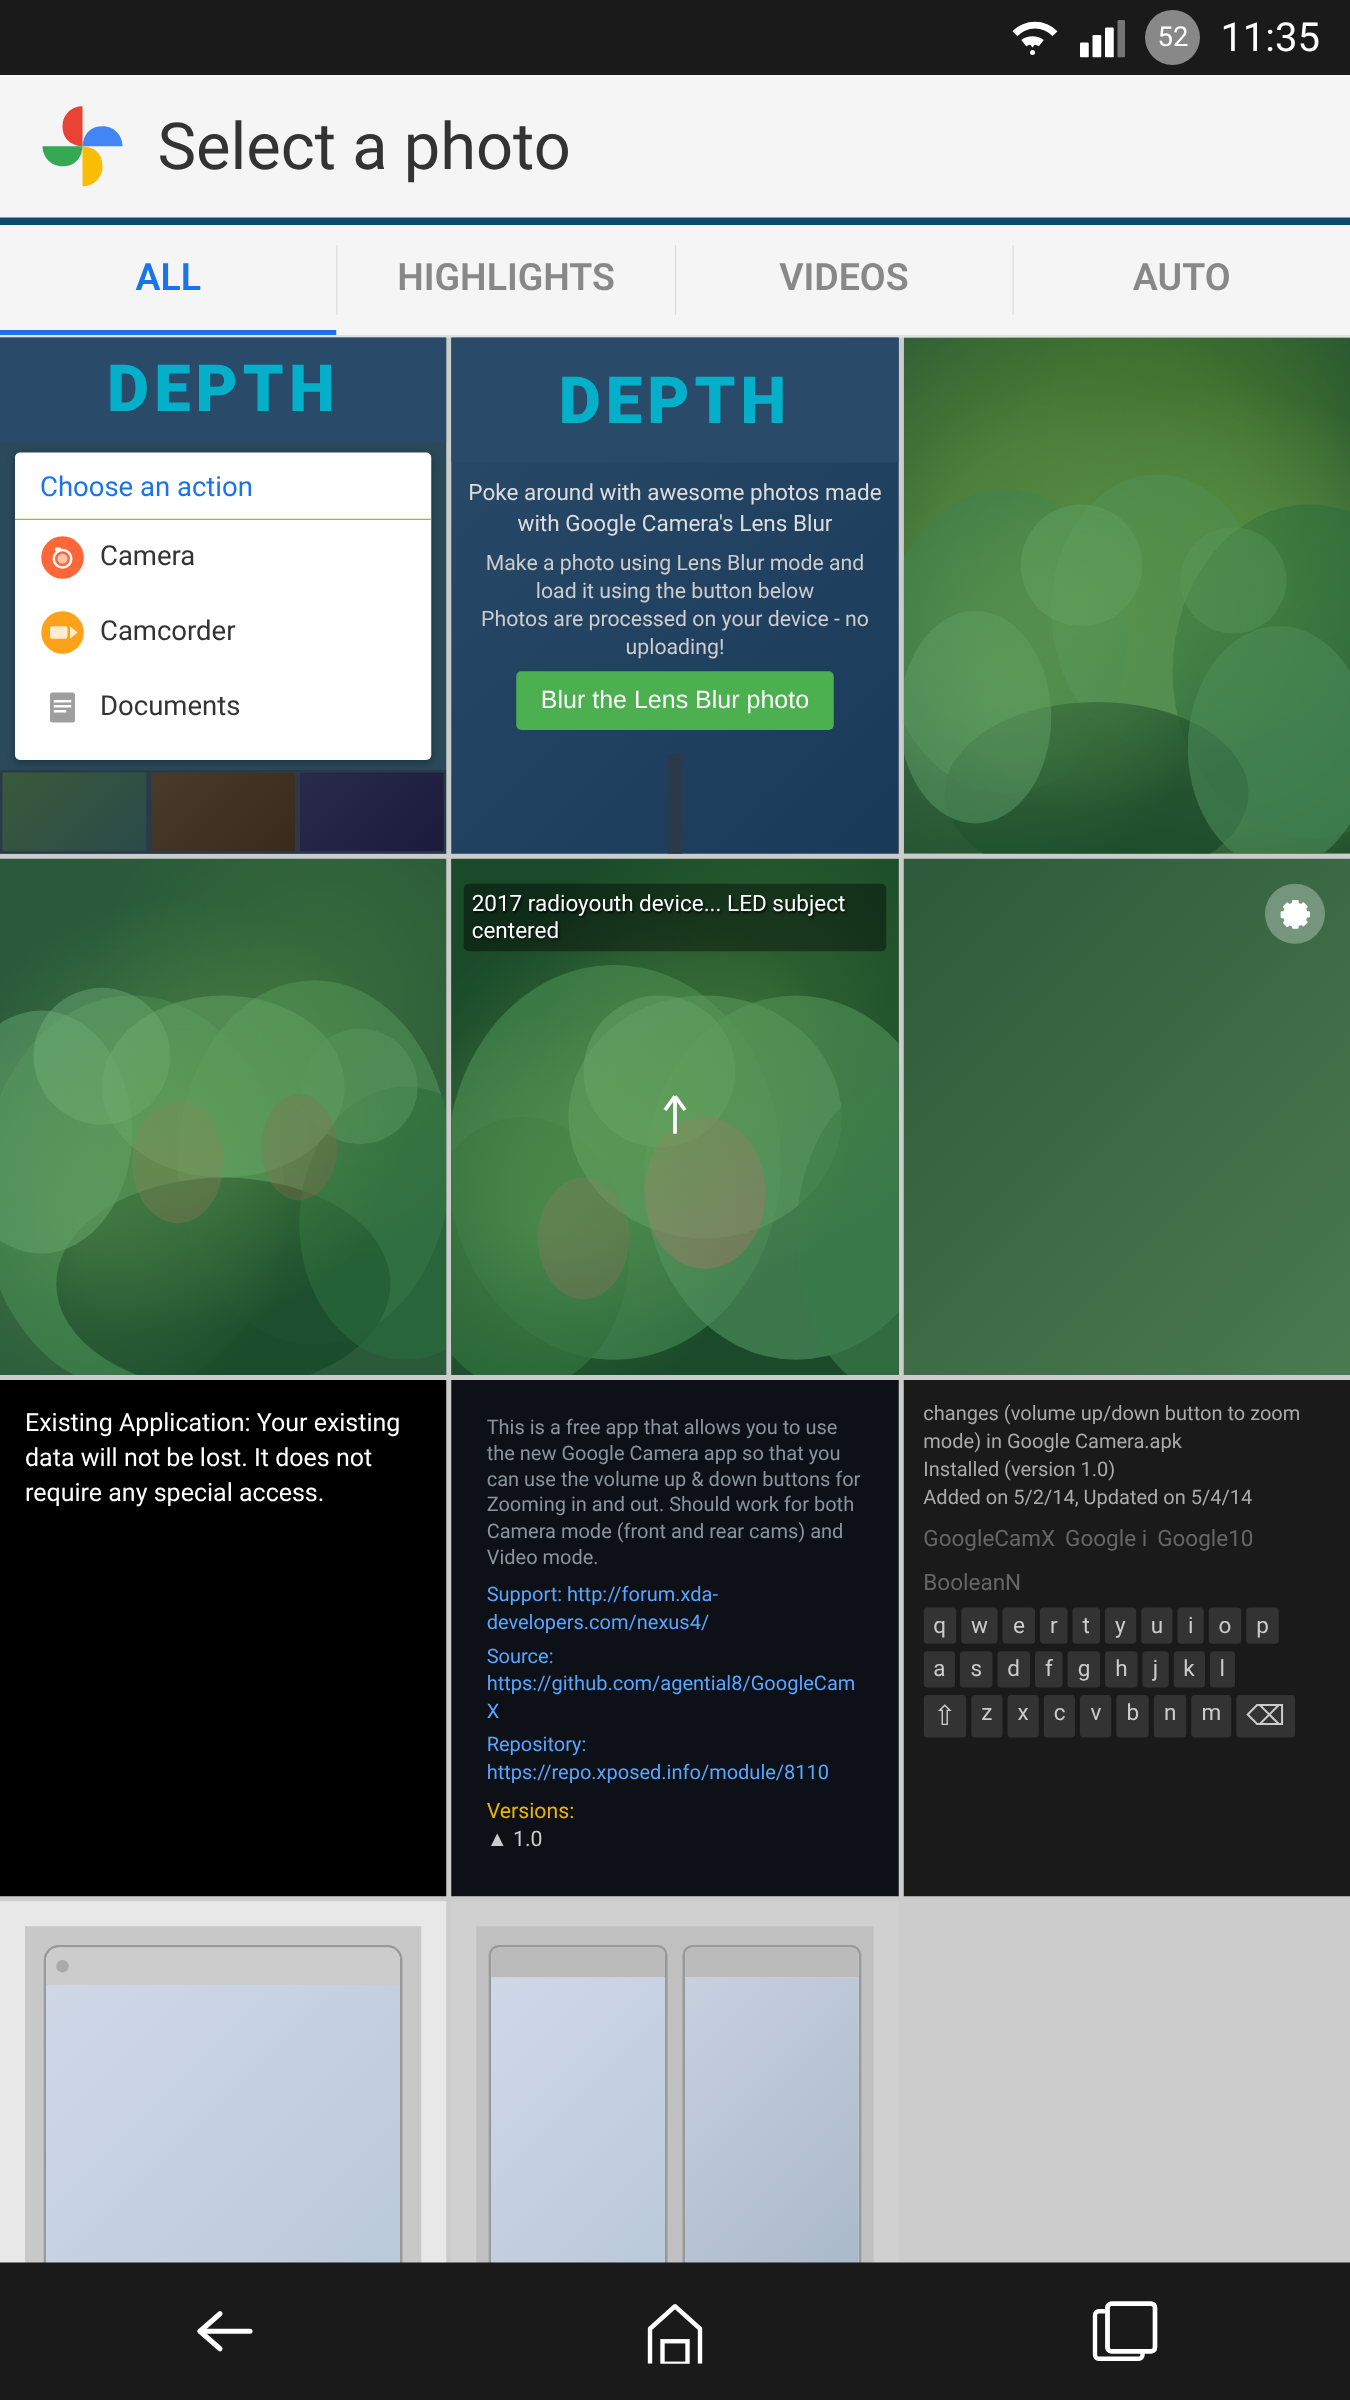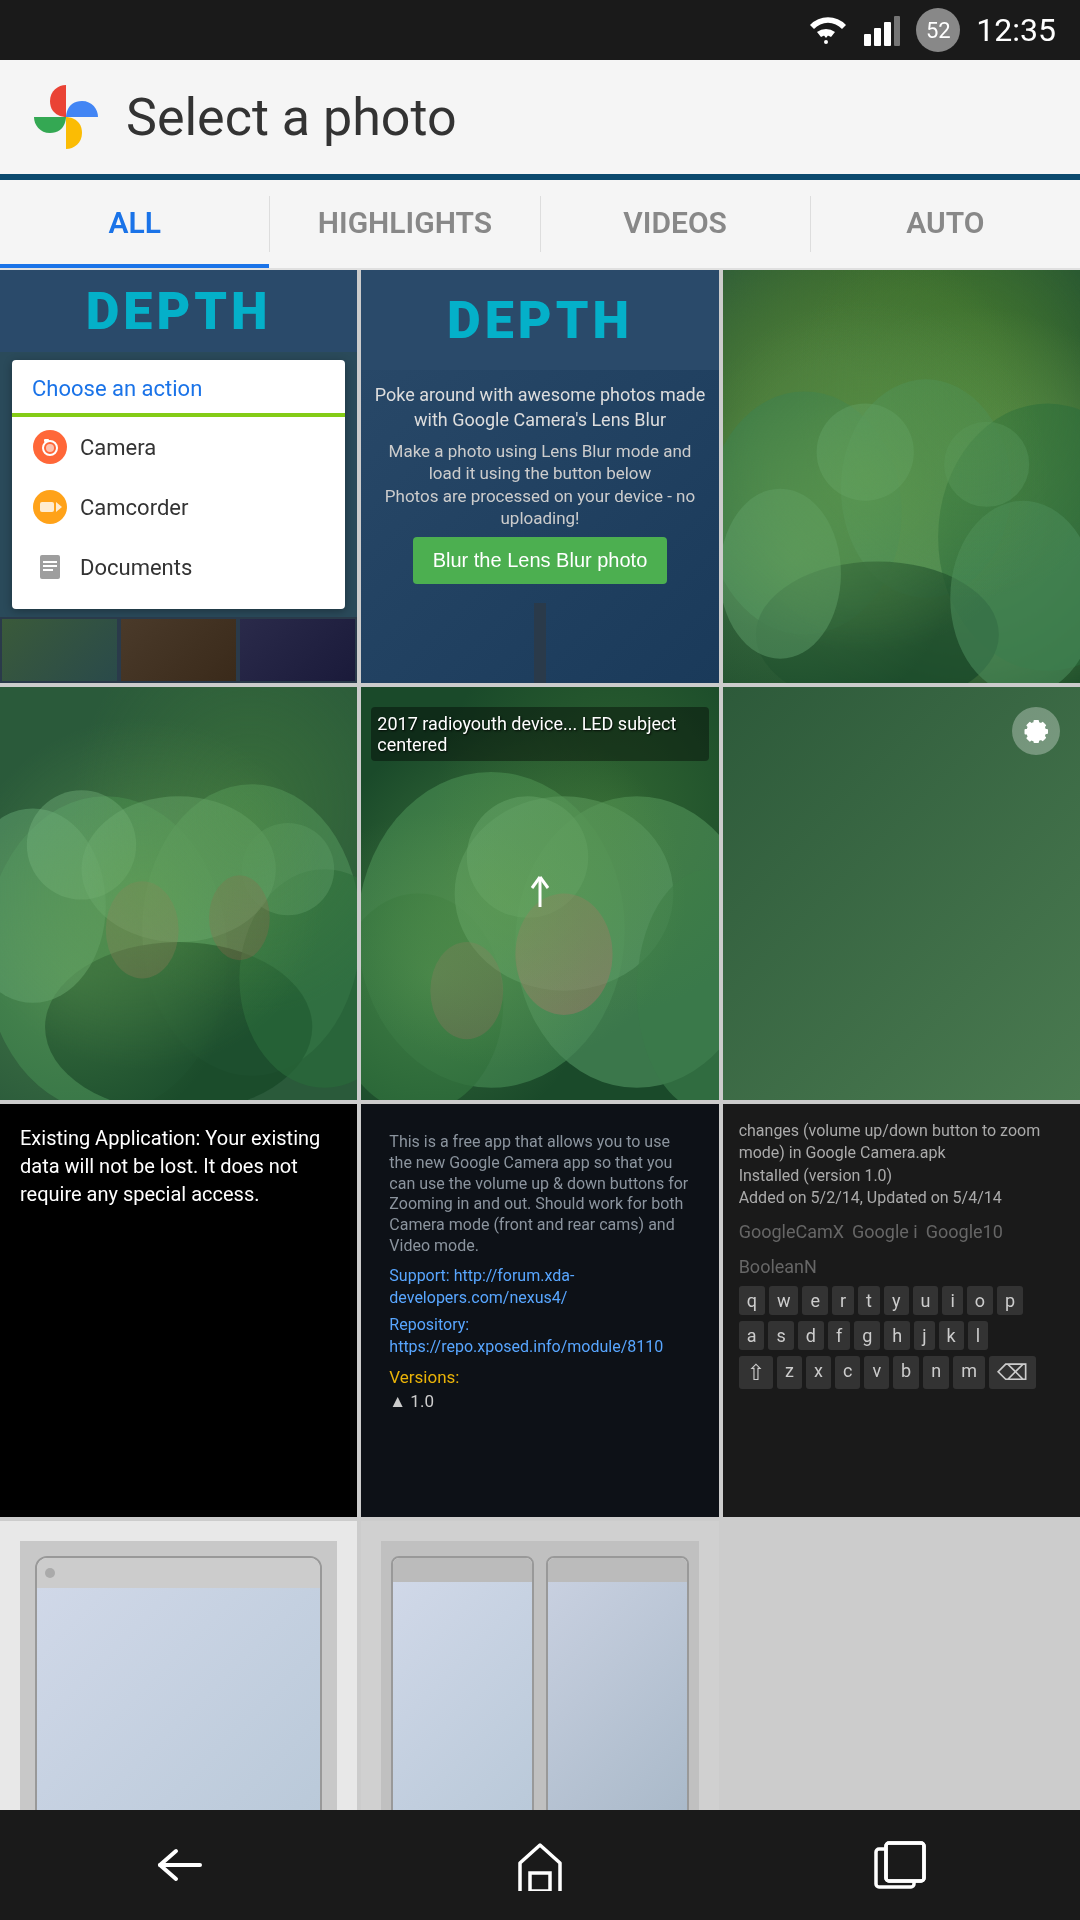--- a/index.html
+++ b/index.html
@@ -146,21 +146,21 @@
       margin: 8px 12px;
       border-radius: 4px;
       padding: 12px 0;
       box-shadow: 0 2px 8px rgba(0,0,0,0.3);
     }
 
     .action-title {
       font-size: 22px;
       color: #1a73e8;
       padding: 4px 20px 12px;
-      border-bottom: 4px solid #84cc16;
+      border-bottom: 1px solid #84cc16;
     }
 
     .action-item {
       display: flex;
       align-items: center;
       gap: 12px;
       padding: 12px 20px;
       font-size: 22px;
       color: #333;
     }
@@ -414,21 +414,21 @@
   <svg width="36" height="32" viewBox="0 0 36 32" fill="white">
     <rect x="0" y="20" width="7" height="12" rx="1"></rect>
     <rect x="10" y="14" width="7" height="18" rx="1"></rect>
     <rect x="20" y="8" width="7" height="24" rx="1"></rect>
     <rect x="30" y="2" width="6" height="30" rx="1" opacity="0.4"></rect>
   </svg>
 
   <div class="battery-badge">
     <span>52</span>
   </div>
-  <span class="status-time">12:35</span>
+  <span class="status-time">11:35</span>
 </div>
 
 <div id="app-bar">
   <svg class="pinwheel" viewBox="0 0 72 72" xmlns="http://www.w3.org/2000/svg">
 
     <path d="M36 36 C36 36 20 36 20 20 C20 10 28 4 36 4 C36 4 36 20 36 36Z" fill="#EA4335"></path>
 
     <path d="M36 36 C36 36 36 20 52 20 C62 20 68 28 68 36 C68 36 52 36 36 36Z" fill="#4285F4"></path>
 
     <path d="M36 36 C36 36 52 36 52 52 C52 62 44 68 36 68 C36 68 36 52 36 36Z" fill="#FBBC04"></path>
@@ -598,20 +598,21 @@
   <div class="photo-cell photo-r3c2">
     <div class="app-install-text">
       <span>Existing Application: Your existing data will not be lost. It does not require any special access.</span>
     </div>
   </div>
 
   <div class="photo-cell photo-r3c3">
     <div class="github-content">
       <div style="font-size:16px; color:#8b949e; line-height:1.3;">This is a free app that allows you to use the new Google Camera app so that you can use the volume up &amp; down buttons for Zooming in and out. Should work for both Camera mode (front and rear cams) and Video mode.</div>
       <div style="margin-top:8px; color:#58a6ff; font-size:16px;">Support: http://forum.xda-developers.com/nexus4/</div>
+      <div style="margin-top:4px; color:#58a6ff; font-size:16px;">Source: https://github.com/agential8/GoogleCam X</div>
       <div style="margin-top:4px; color:#58a6ff; font-size:16px;">Repository: https://repo.xposed.info/module/8110</div>
       <div style="margin-top:8px; color:#eab308; font-size:17px;">Versions:</div>
       <div style="color:#ccc; font-size:17px;">▲ 1.0</div>
 
     </div>
   </div>
 
   <div class="photo-cell photo-r4c1">
     <div class="play-store-content">
       <div style="font-size:16px; color:#aaa; line-height:1.4;">changes (volume up/down button to zoom mode) in Google Camera.apk<br>Installed (version 1.0)<br>Added on 5/2/14, Updated on 5/4/14</div>

